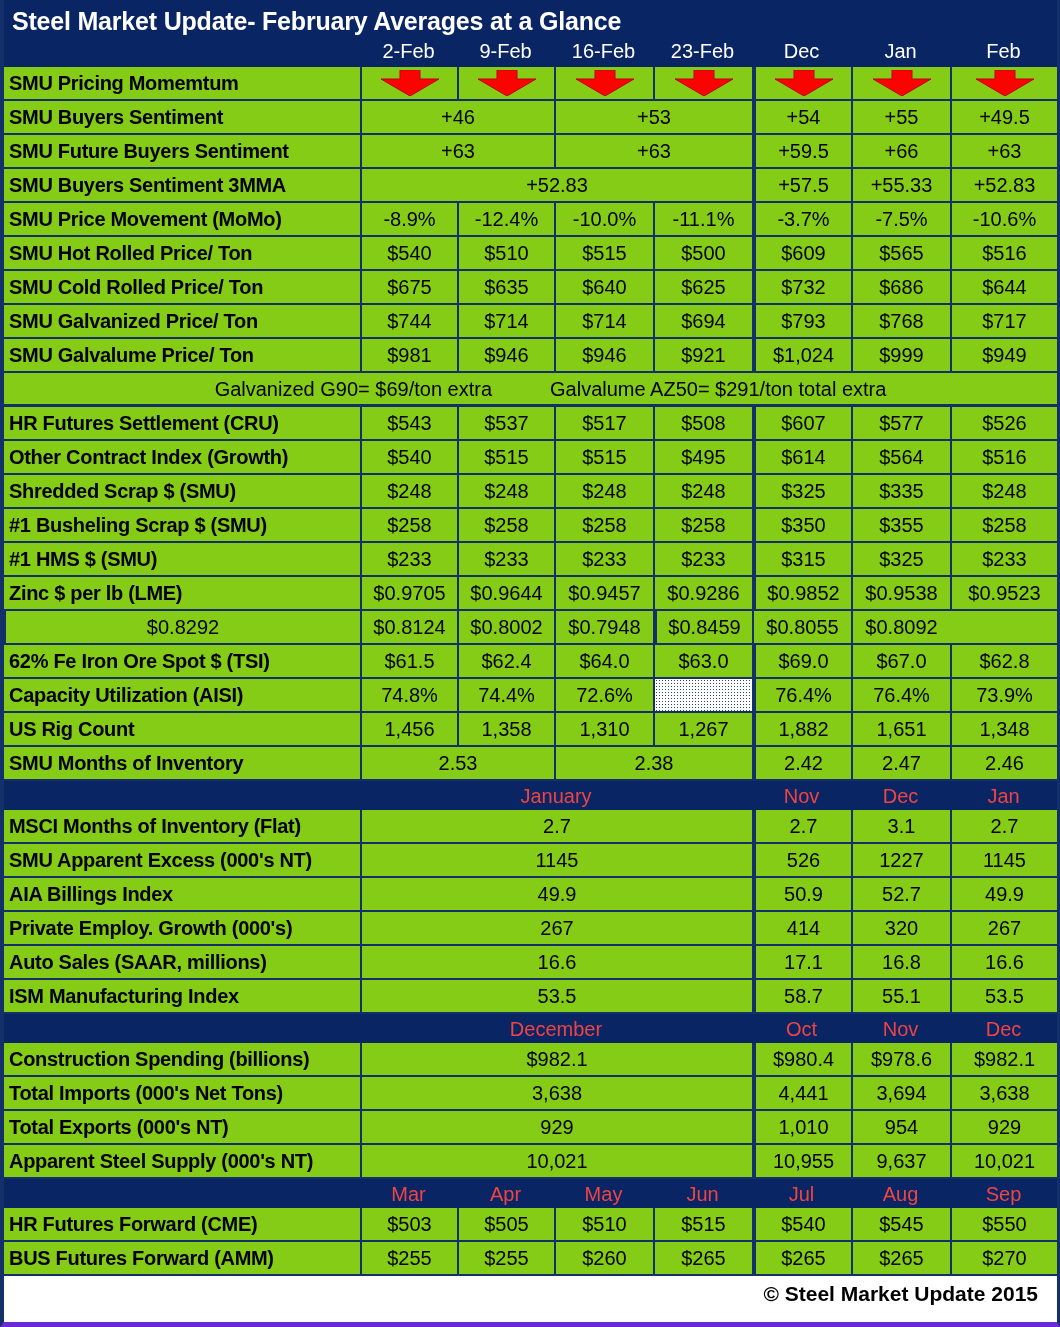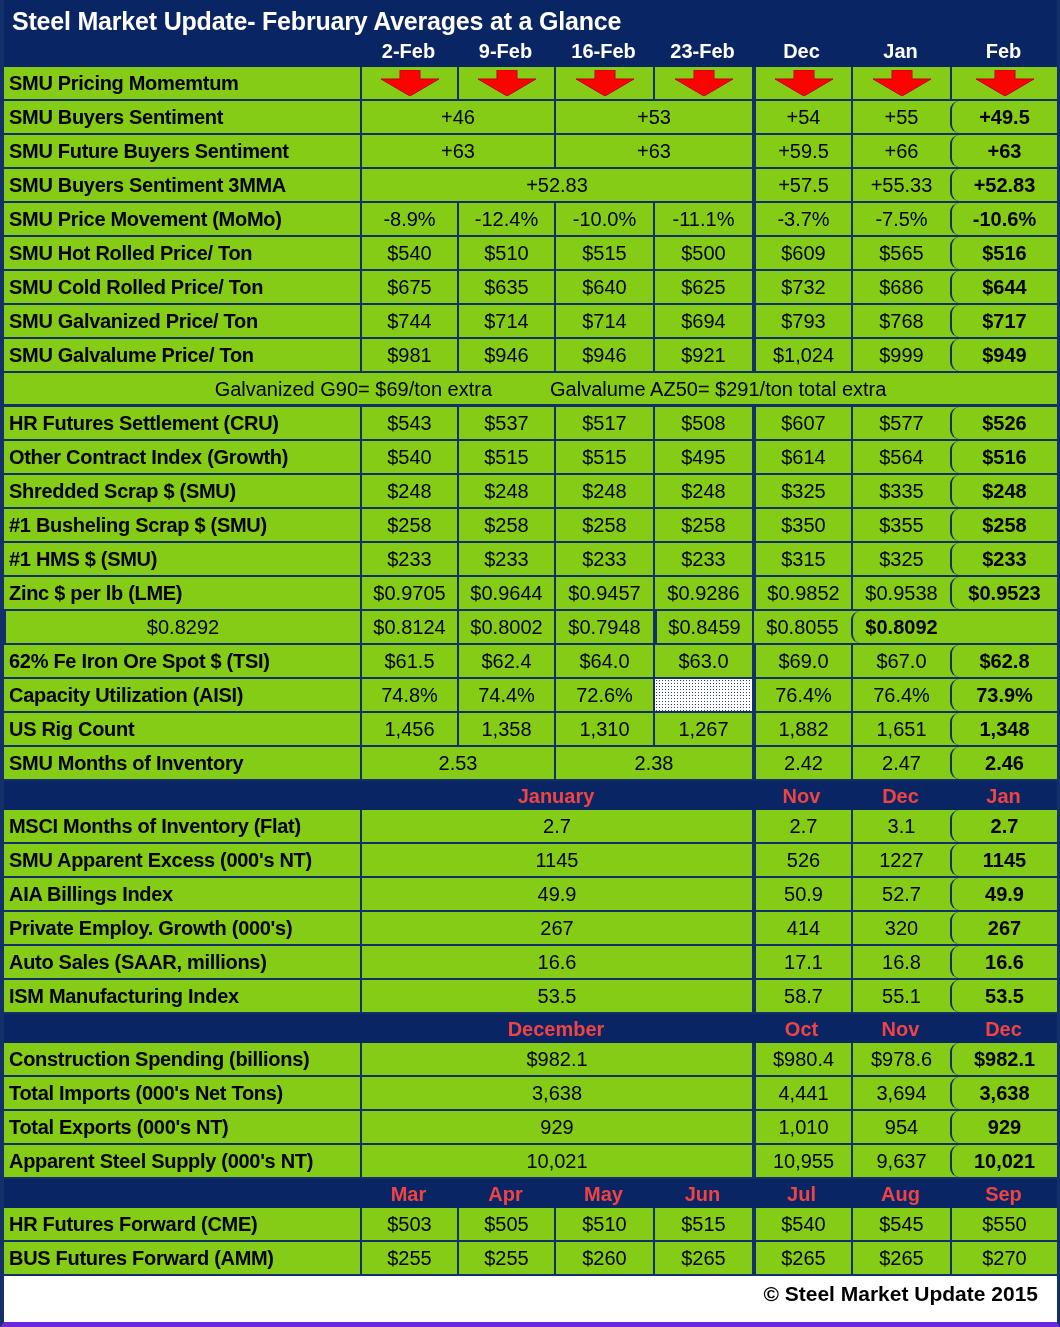--- a/index.html
+++ b/index.html
@@ -26,27 +26,27 @@
     background:#84cc16;
   }
   .grid-row.header-grid{border-bottom:none;background:transparent;height:29px;}
   .grid-row.navy-row{border-bottom:none;background:#0a2563;color:#ef4444;}
   .cell{
     display:flex;align-items:center;justify-content:center;
     font-size:20px;line-height:1;box-sizing:border-box;
     border-left:2px solid #13306b;
     overflow:hidden;white-space:nowrap;
   }
-  .navy-row .cell,.header-grid .cell{border-left:none;font-weight:700;}
+  .navy-row .cell,.header-grid .cell{border-left:none;font-weight:400;}
   .cell.label{
     justify-content:flex-start;border-left:none;font-weight:700;
     padding-left:5px;letter-spacing:-0.3px;
   }
   .cell.thick{border-left-width:4px;}
-  .cell.bold{font-weight:700;border-radius:9px;}
+  .cell.bold{font-weight:400;}
   .cell.note-cell{border-left:none;grid-column:1 / -1;gap:58px;font-weight:400;padding-left:40px;}
   .grid-row.note-row{border-bottom:3px solid #13306b;}
   .cell.hatch{
     background-color:#fff;
     background-image:radial-gradient(circle,#2a4574 34%,rgba(0,0,0,0) 36%);
     background-size:3px 3px;
   }
   .arrow-svg{display:block;}
   
   #footer-row{

